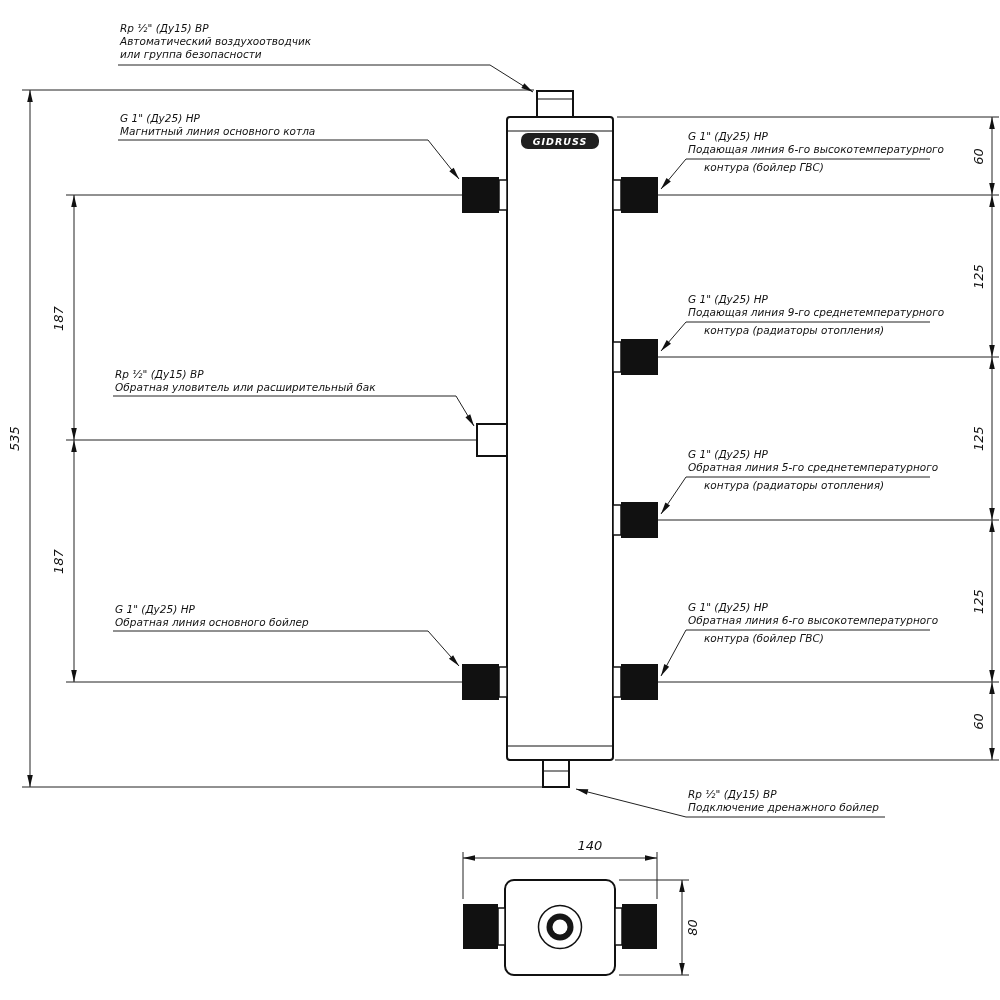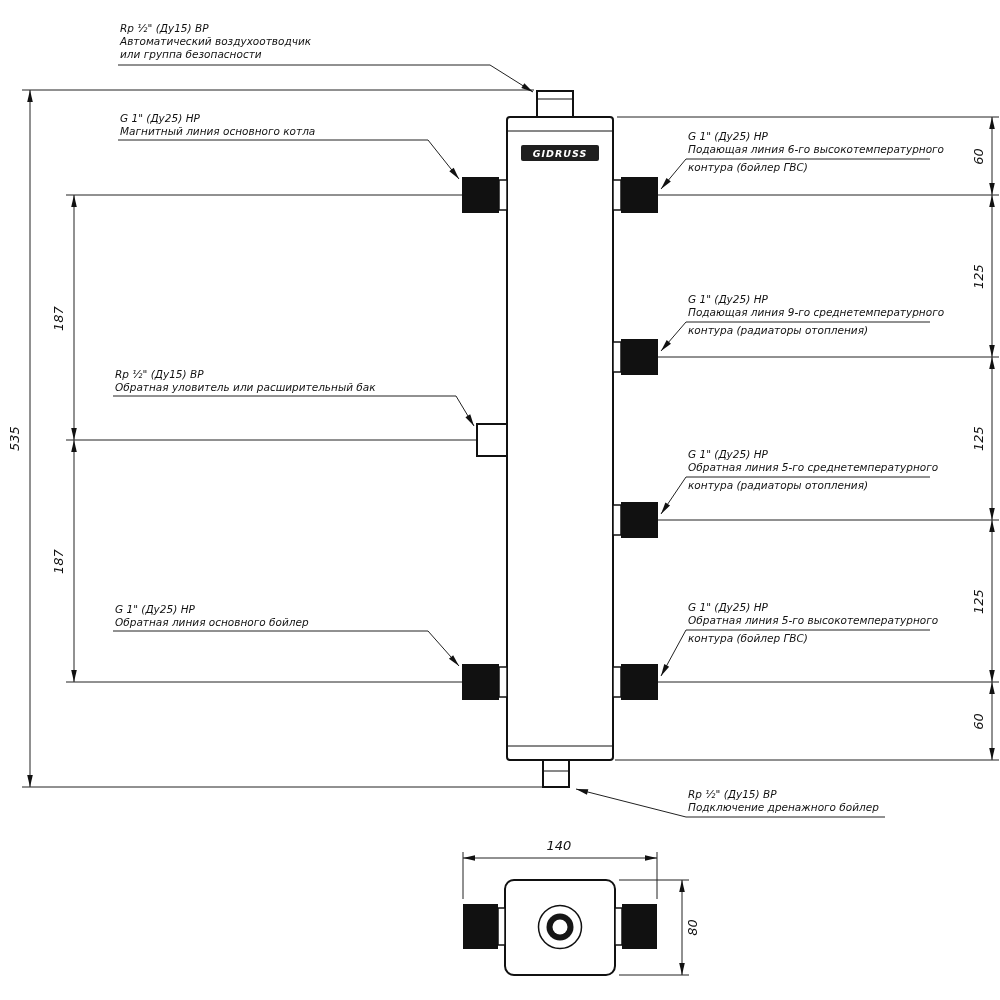--- a/index.html
+++ b/index.html
@@ -6,31 +6,31 @@
   .canvas{
     position:relative;width:1000px;height:1000px;background:#fff;
     font-family:"DejaVu Sans",sans-serif;color:#111;overflow:hidden;
   }
   .canvas svg{position:absolute;left:0;top:0;}
   .callout{
     position:absolute;font-style:italic;font-size:10.5px;line-height:13px;
     white-space:nowrap;color:#111;
   }
   .callout span{display:block;}
-  .callout .below-shelf{margin-top:5px;}
+  .callout .below-shelf{margin-top:5px;margin-left:16px;}
   .dim{
     position:absolute;font-style:italic;font-size:13px;color:#111;
     text-align:center;white-space:nowrap;
   }
   .rot{transform:rotate(-90deg);transform-origin:center;}
   .logo{
     position:absolute;left:521px;top:133px;width:78px;height:16px;
-    background:#1f1f1f;border-radius:2px;color:#fff;
+    background:#1f1f1f;border-radius:7px;color:#fff;
     font-style:italic;font-weight:bold;font-size:9.5px;letter-spacing:1px;
-    display:flex;align-items:center;justify-content:center;margin-top:12px;
+    display:flex;align-items:center;justify-content:center;
   }
 </style>
 </head>
 <body>
 
 <div class="canvas">
 
   <svg width="1000" height="1000" viewBox="0 0 1000 1000">
     <defs>
       <marker id="arr" viewBox="0 0 14 8" refX="13" refY="4" markerWidth="14" markerHeight="8" orient="auto-start-reverse" markerUnits="userSpaceOnUse">
@@ -175,33 +175,33 @@
   </div>
 
   <div class="callout" style="left:688px;top:448px;">
     <span>G 1" (Ду25) НР</span>
     <span>Обратная линия 5-го среднетемпературного</span>
     <span class="below-shelf">контура (радиаторы отопления)</span>
   </div>
 
   <div class="callout" style="left:688px;top:601px;">
     <span>G 1" (Ду25) НР</span>
-    <span>Обратная линия 5-го высокотемпературного</span>
+    <span>Обратная линия 6-го высокотемпературного</span>
     <span class="below-shelf">контура (бойлер ГВС)</span>
   </div>
 
   <div class="callout" style="left:688px;top:788px;">
     <span>Rp ½" (Ду15) ВР</span>
     <span>Подключение дренажного бойлер</span>
   </div>
 
   <div class="dim rot" style="left:-6px;top:431px;width:40px;">535</div>
   <div class="dim rot" style="left:38px;top:311px;width:40px;">187</div>
   <div class="dim rot" style="left:38px;top:554px;width:40px;">187</div>
   <div class="dim rot" style="left:958px;top:149px;width:40px;">60</div>
   <div class="dim rot" style="left:958px;top:269px;width:40px;">125</div>
   <div class="dim rot" style="left:958px;top:431px;width:40px;">125</div>
   <div class="dim rot" style="left:958px;top:594px;width:40px;">125</div>
   <div class="dim rot" style="left:958px;top:714px;width:40px;">60</div>
-  <div class="dim" style="left:534px;top:838px;width:50px;">140</div>
+  <div class="dim" style="left:565px;top:838px;width:50px;">140</div>
   <div class="dim rot" style="left:672px;top:920px;width:40px;">80</div>
 
 </div>
 
 </body></html>

